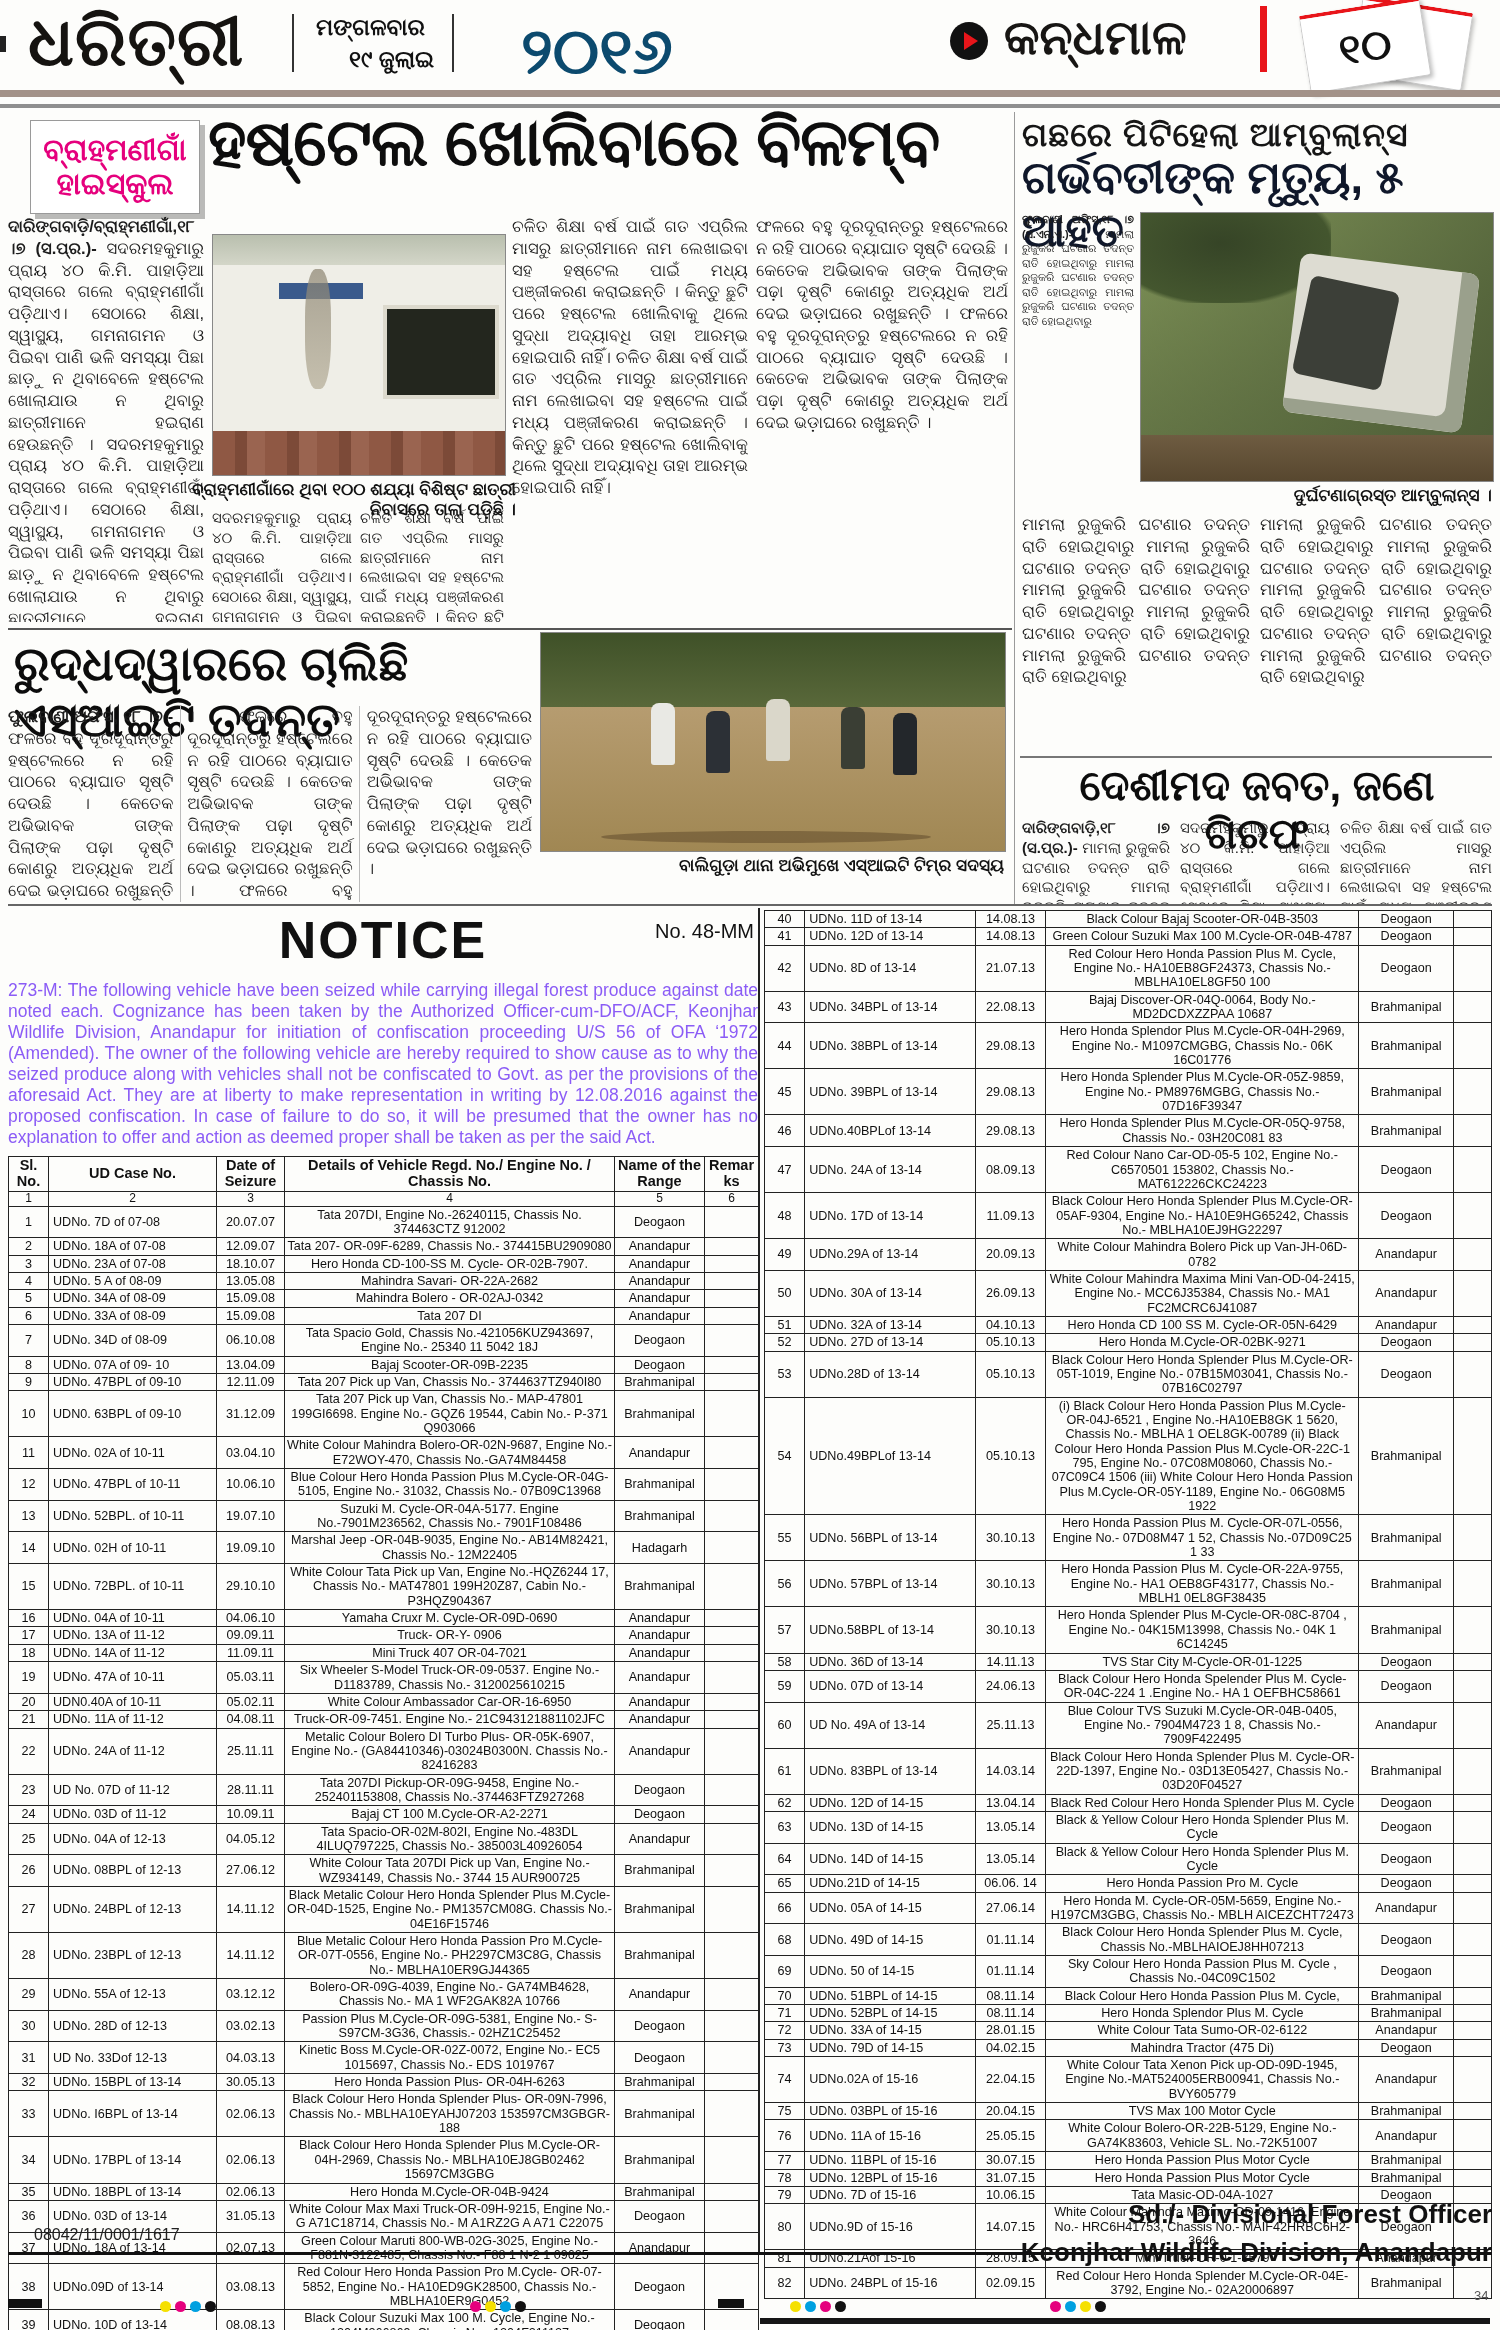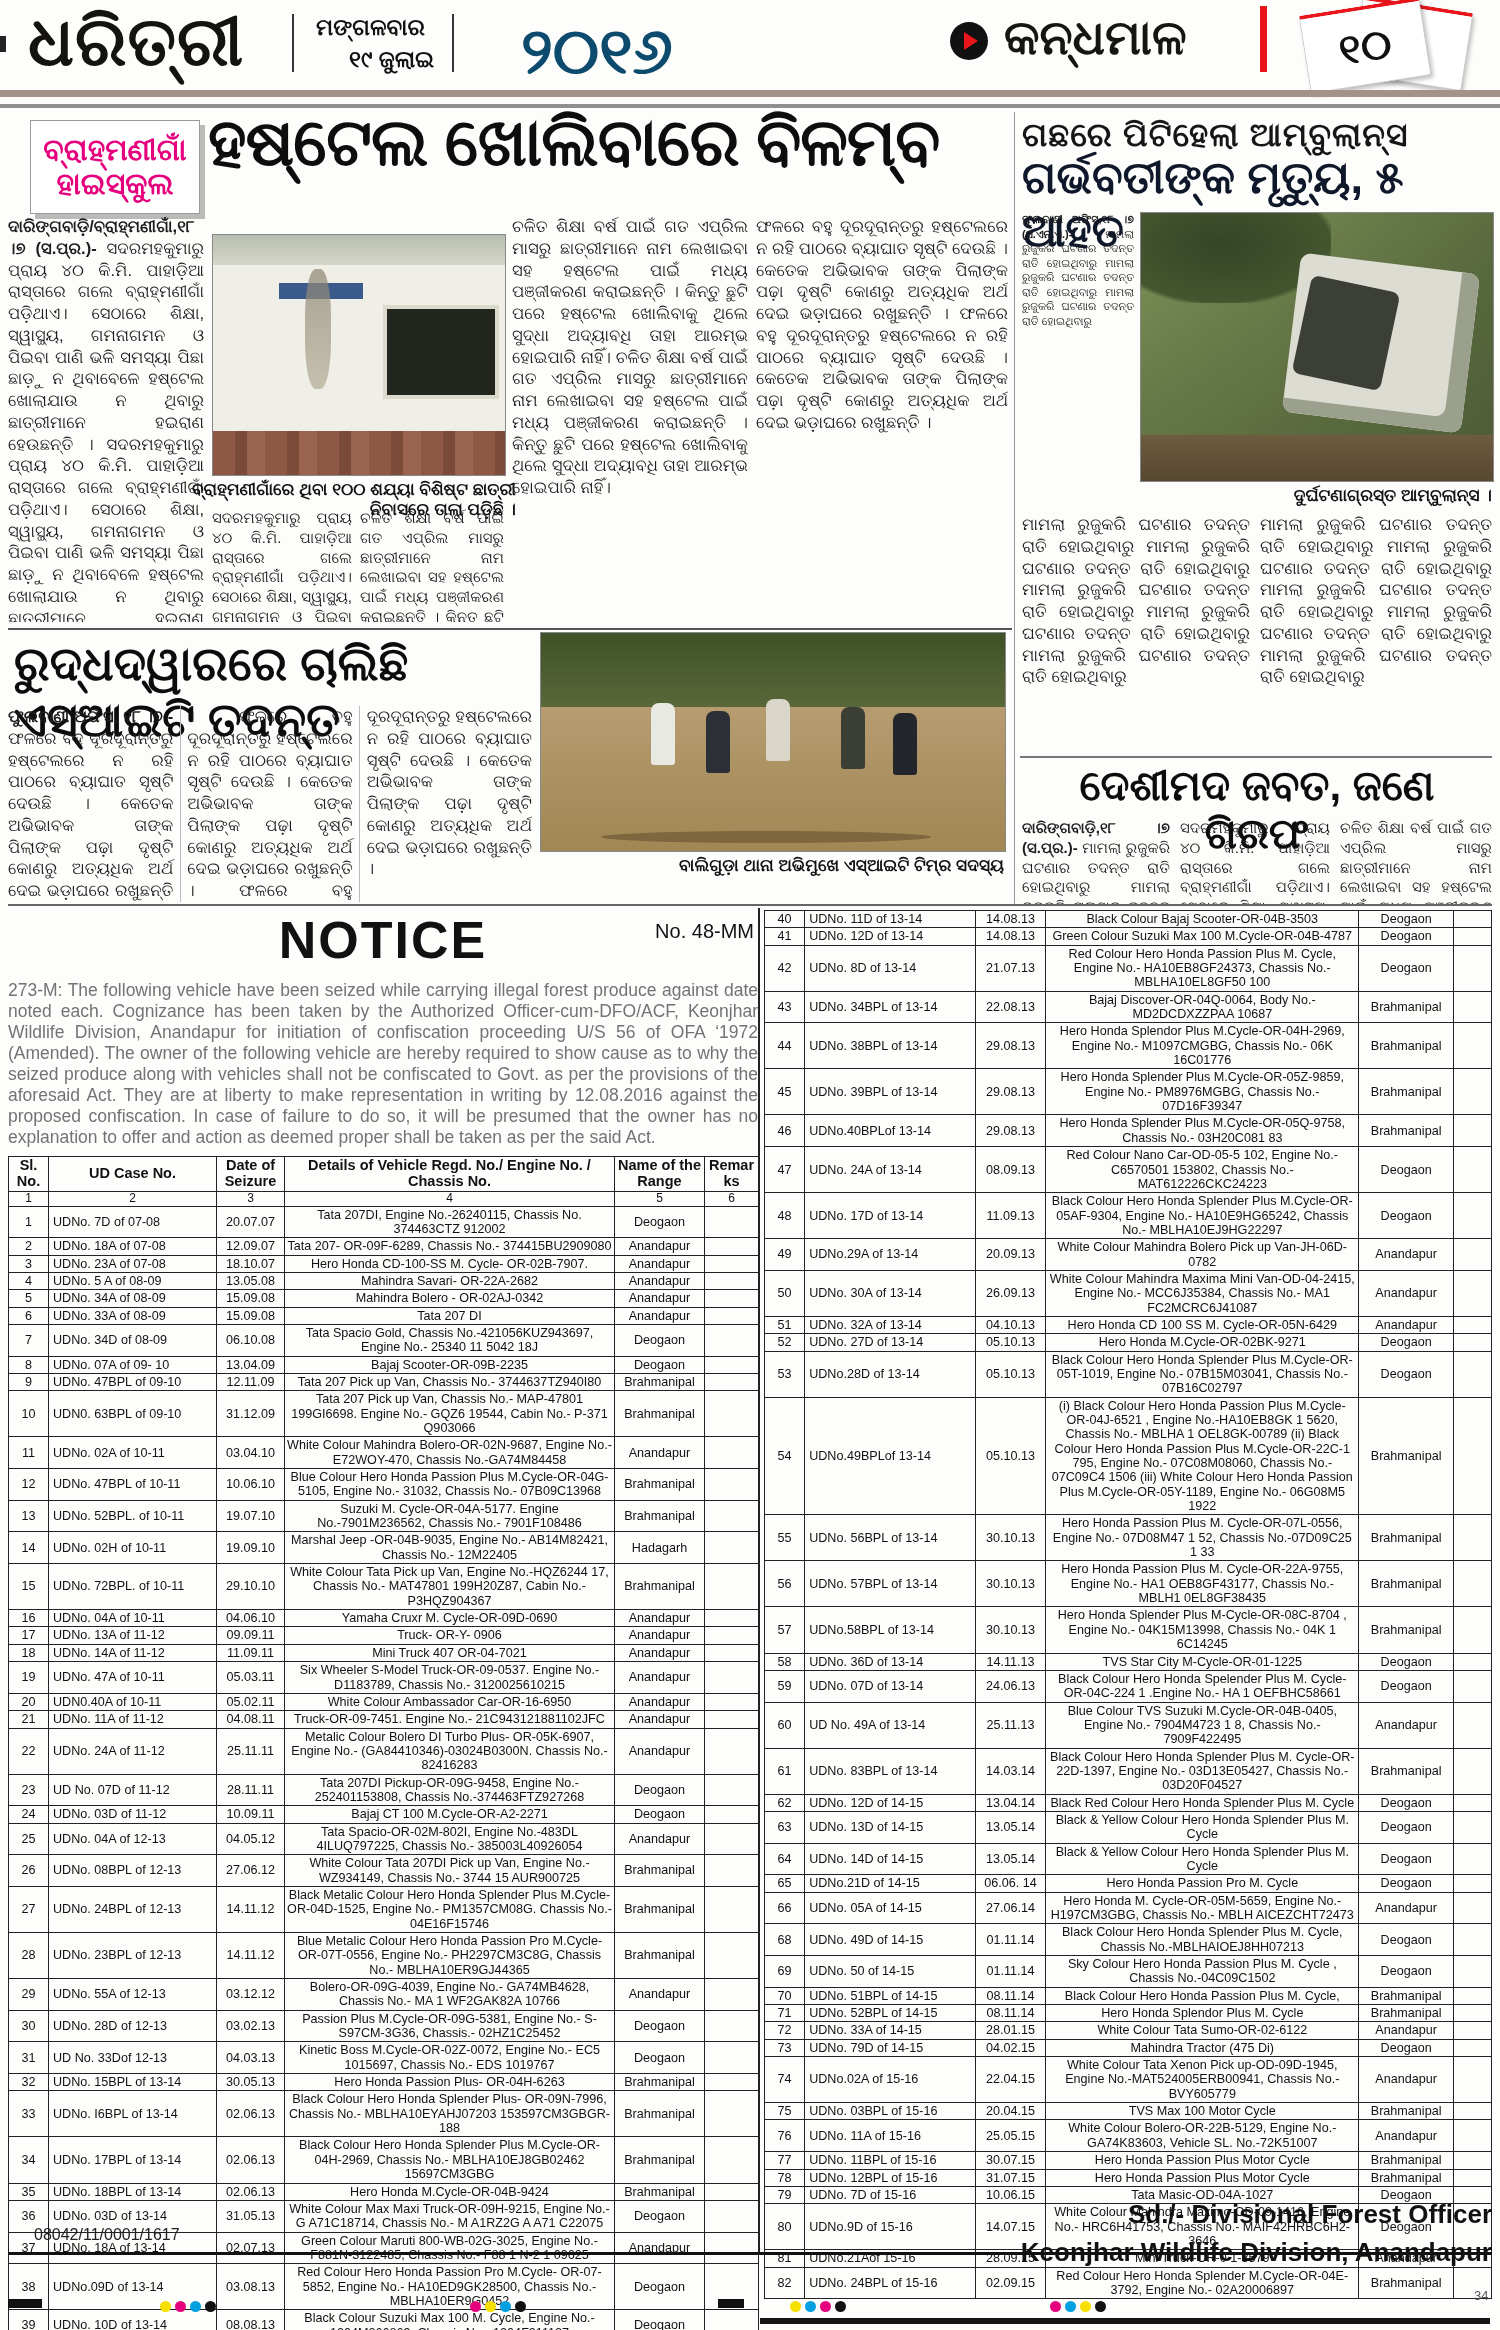--- a/index.html
+++ b/index.html
@@ -80,21 +80,21 @@
   .figure{position:absolute;width:24px;height:62px;border-radius:8px 8px 3px 3px;}
   .sp-shadow{position:absolute;left:60px;bottom:8px;width:330px;height:12px;background:rgba(60,40,20,.35);border-radius:50%;}
   #a3-caption{left:540px;top:856px;width:464px;}
   #news-notice-rule{left:8px;top:904px;width:1484px;height:2px;background:#666;}
   
   #notice-left{left:8px;top:908px;width:750px;}
   #notice-right{left:764px;top:908px;width:728px;}
   #notice-vrule{left:758px;top:908px;width:2px;height:1344px;background:#222;}
   #notice-title{text-align:center;font-size:52px;font-weight:bold;letter-spacing:2px;margin:2px 0 0 0;}
   #notice-ref{position:absolute;right:4px;top:10px;font-size:20px;}
-  #notice-body{margin-top:10px;font-size:17.5px;line-height:1.2;text-align:justify;color:#737373;}
+  #notice-body{margin-top:10px;font-size:17.5px;line-height:1.2;text-align:justify;color:#8b5cf6;}
   .ntable{border-collapse:collapse;width:100%;margin-top:8px;table-layout:fixed;}
   .ntable th,.ntable td{border:1.5px solid #222;font-size:12.6px;line-height:1.14;padding:1px 2px;vertical-align:middle;word-wrap:break-word;}
   .ntable th{font-size:14.5px;line-height:1.1;}
   .num-row td{font-size:12px;text-align:center;padding:0;}
   .ntable td.c0{text-align:center;}
   .ntable td.c1{text-align:left;padding-left:4px;}
   .ntable td.c2{text-align:center;}
   .ntable td.c3{text-align:center;}
   .ntable td.c4{text-align:center;}
   #signoff{left:900px;top:2196px;width:592px;text-align:right;font-size:26px;font-weight:bold;line-height:1.45;}

